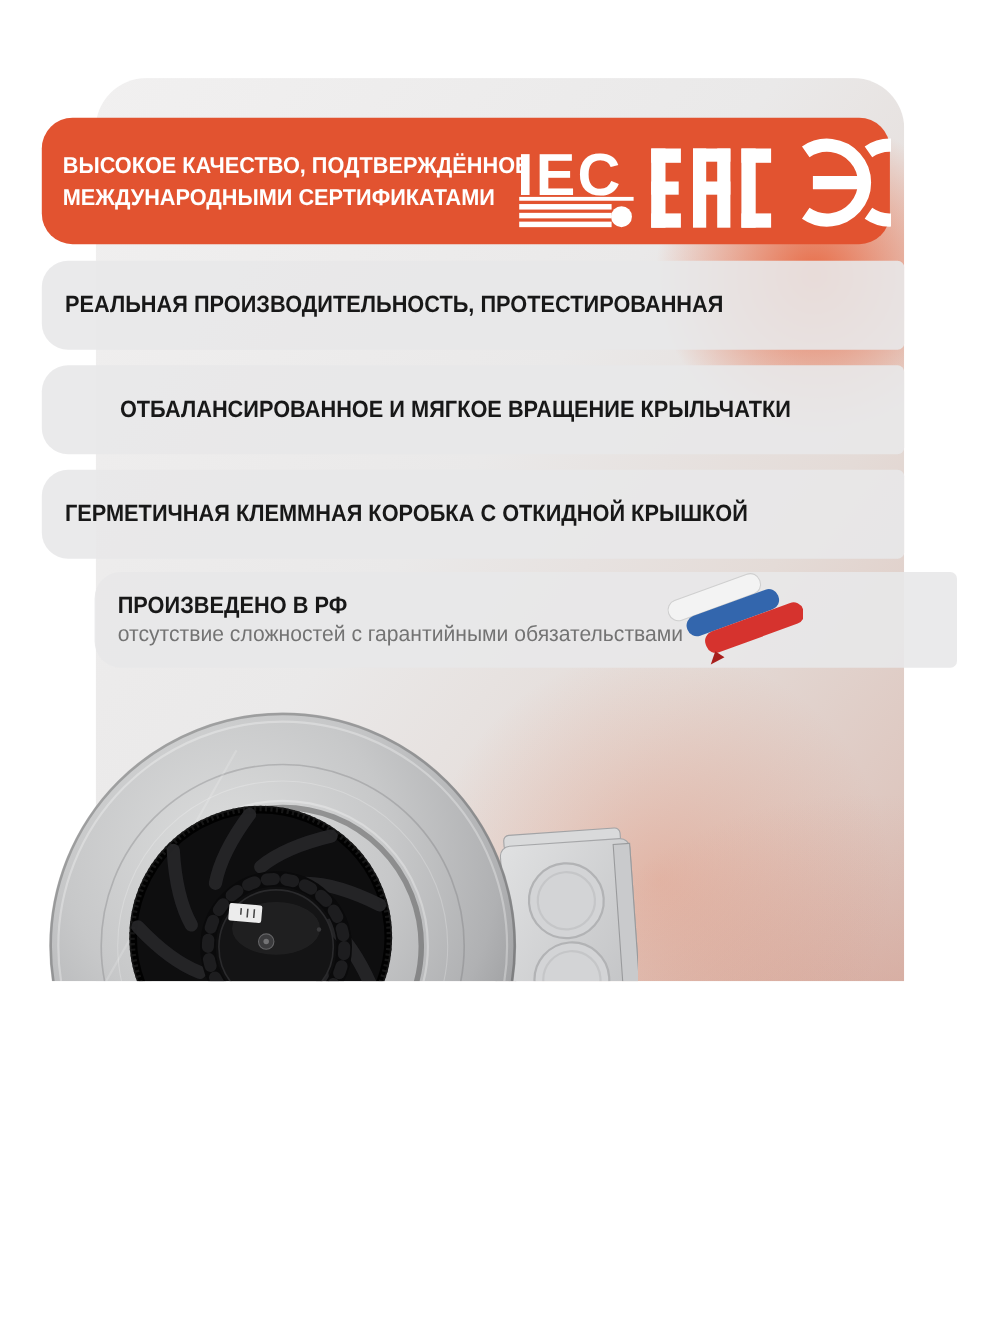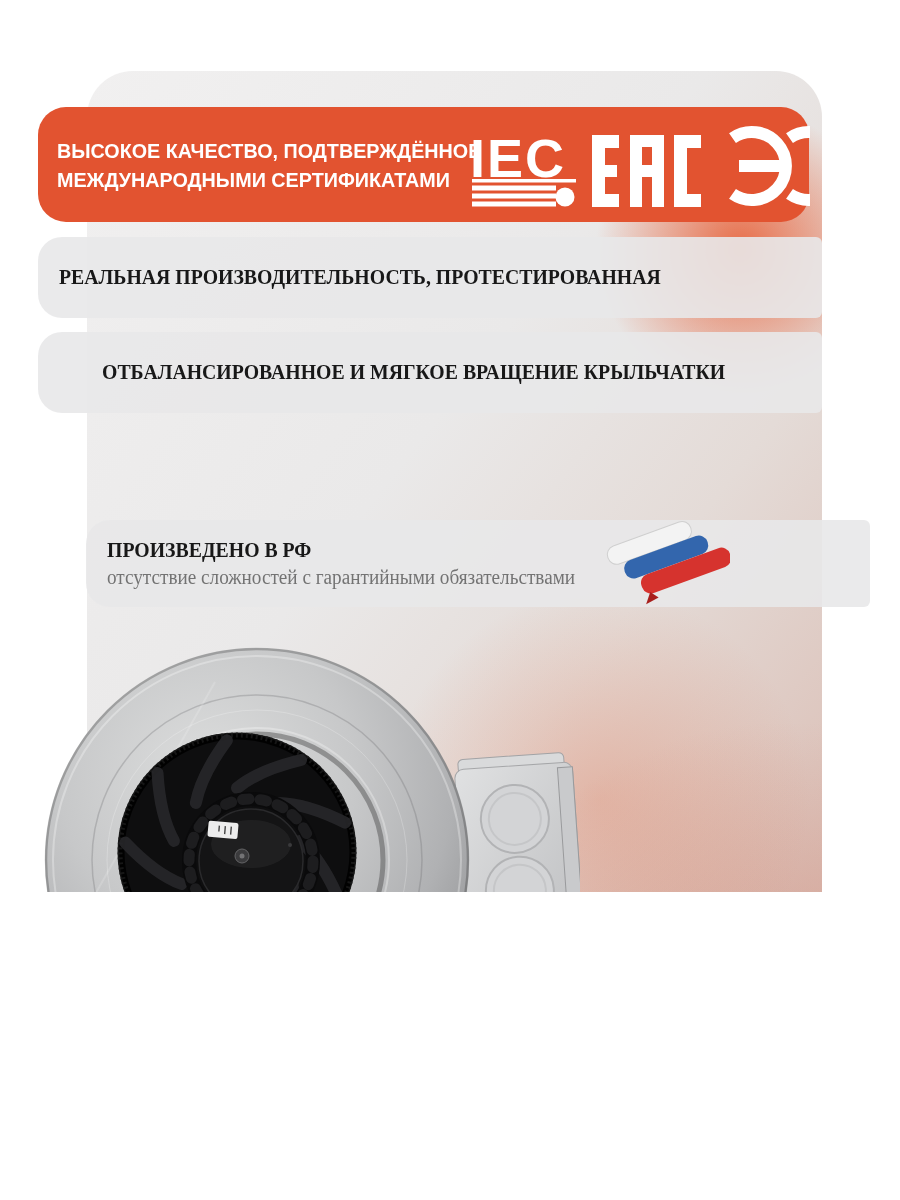--- a/index.html
+++ b/index.html
@@ -14,21 +14,21 @@
       radial-gradient(circle 480px at 700px 1010px, rgba(206,130,112,.55), rgba(206,130,112,0) 75%),
       linear-gradient(128deg,#f1f0f0 0%,#eae9e9 40%,#e4dbd7 62%,#ddc5bd 82%,#d7b3a9 100%);}
   
   .banner{left:38px;top:107px;width:771px;height:115px;border-radius:28px;}
   .banner-text{left:19px;top:50%;transform:translateY(-50%);color:#fff;
     font-weight:bold;font-size:21px;line-height:29px;}
   .cond{display:inline-block;transform:scaleX(.94);transform-origin:0 50%;white-space:nowrap;}
   
   .strip{left:38px;width:784px;background:rgba(232,232,233,.90);
     border-radius:24px 6px 6px 24px;display:flex;flex-direction:column;
-    justify-content:center;padding-left:21px;box-sizing:border-box;font-family:Liberation Serif, serif;}
+    justify-content:center;padding-left:21px;box-sizing:border-box;}
   .strip-line{font-weight:bold;font-size:21.5px;line-height:27px;color:#181818;}
   .strip-line .cond{transform:scaleX(.92);}
   .strip-sub{font-weight:normal;font-size:20px;line-height:27px;color:#737373;}
   .strip-sub .cond{transform:scaleX(.96);}
   .s1{top:237px;height:81px;}
   .s2{top:332px;height:81px;align-items:center;}
   .s3{top:427px;height:81px;}
   .s4{top:520px;height:87px;margin-left:48px;}
   svg text{font-family:"Liberation Sans",sans-serif;}
 </style>
@@ -80,20 +80,24 @@
   <div class="abs strip s1">
     <div class="strip-line">
       <span class="cond">РЕАЛЬНАЯ ПРОИЗВОДИТЕЛЬНОСТЬ, ПРОТЕСТИРОВАННАЯ</span></div>
   </div>
 
   <div class="abs strip s2">
     <div class="strip-line">
       <span class="cond">ОТБАЛАНСИРОВАННОЕ И МЯГКОЕ ВРАЩЕНИЕ КРЫЛЬЧАТКИ</span></div>
   </div>
 
+  <div class="abs strip s3">
+    <div class="strip-line">
+      <span class="cond">ГЕРМЕТИЧНАЯ КЛЕММНАЯ КОРОБКА С ОТКИДНОЙ КРЫШКОЙ</span></div>
+  </div>
 
   <div class="abs strip s4">
     <div class="strip-line">
       <span class="cond">ПРОИЗВЕДЕНО В РФ</span></div>
     <div class="strip-sub">
       <span class="cond">отсутствие сложностей с гарантийными обязательствами</span></div>
   </div>
 
   <svg class="abs" style="left:606px;top:510px;" width="124" height="98" viewBox="0 0 124 98">
     <g transform="rotate(-20 62 49)">

